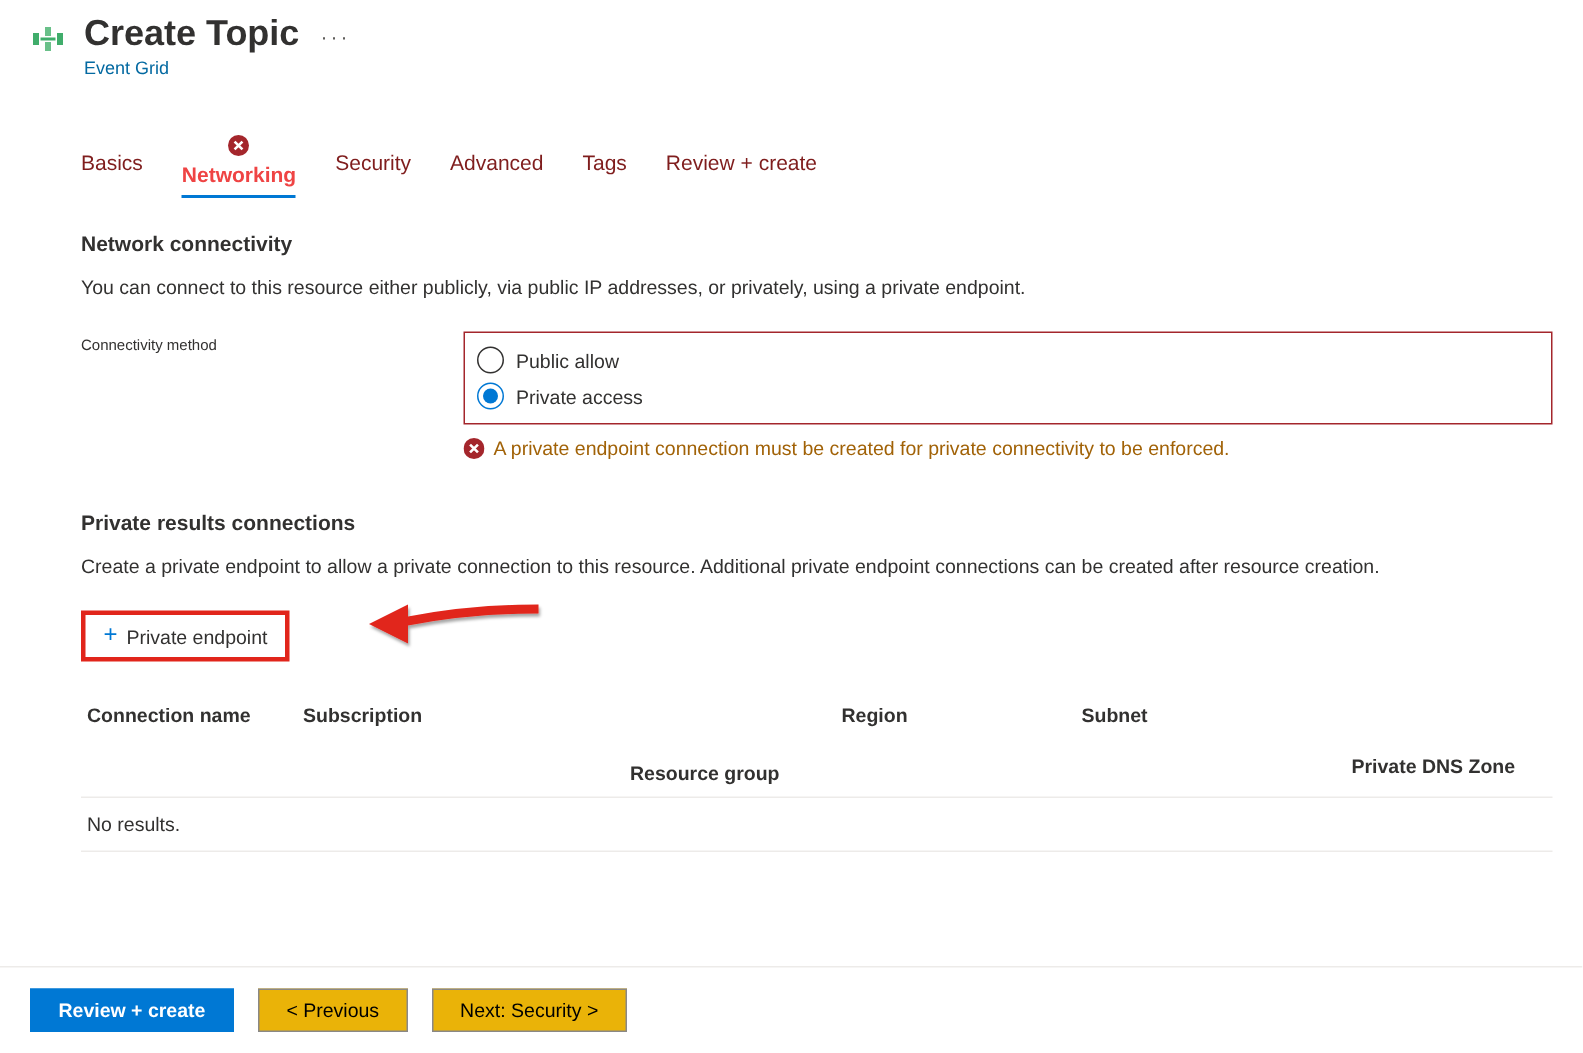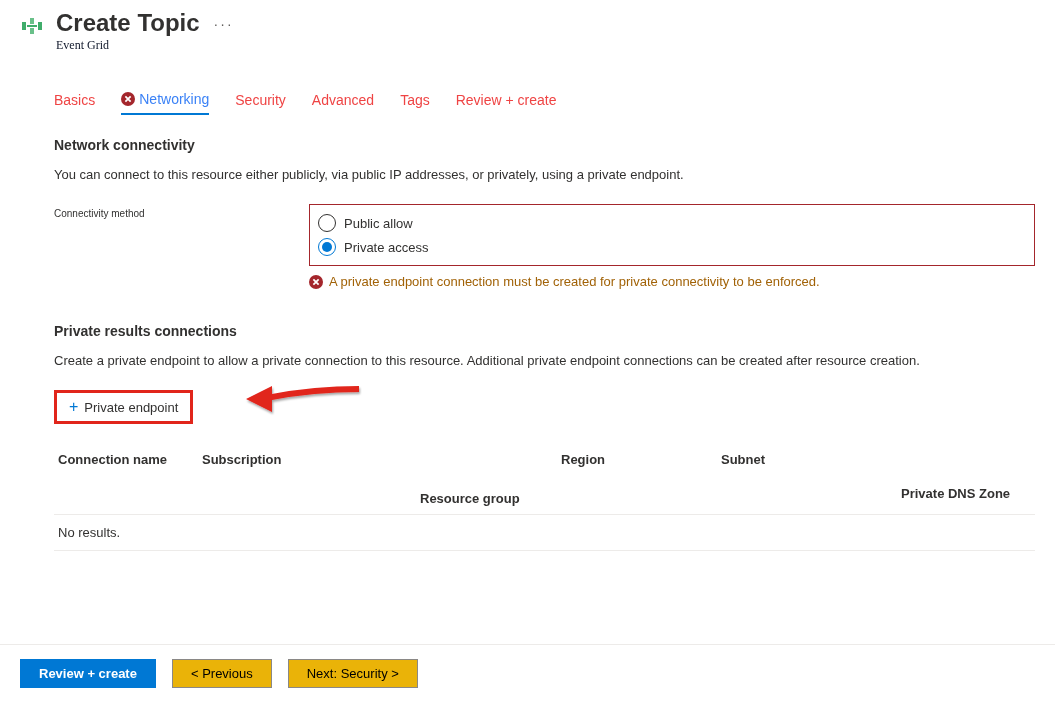--- a/index.html
+++ b/index.html
@@ -25,51 +25,51 @@
     flex-shrink: 0;
   }
   h1.page-title {
     font-size: 24px;
     font-weight: 600;
     margin: 0;
     line-height: 30px;
   }
   .page-subtitle {
     font-size: 12px;
-    color: #0f172a;
+    color: #0369a1;
     margin-top: 0;
-    font-family: Liberation Serif, serif;
   }
   .more-btn {
     margin-left: 14px;
     font-size: 14px;
     color: #605e5c;
     letter-spacing: 2px;
     padding-top: 8px;
   }
 
   .tabs {
     display: flex;
     gap: 26px;
     padding: 38px 0 0 54px;
     border-bottom: none;
     font-size: 14px;
   }
   .tab {
     padding: 0 0 6px 0;
     cursor: pointer;
+    color: #7f1d1d;
+    display: flex;
+    align-items: center;
+    gap: 4px;
+  }
+  .tab.active {
     color: #ef4444;
-    display: flex;
-    align-items: center;
-    gap: 4px;
-  }
-  .tab.active {
-    color: #3b82f6;
-    font-weight: 400;
+    font-weight: 700;
     border-bottom: 2px solid #0078d4;
+    flex-direction: column;
   }
   .tab-err-icon { width:14px; height:14px; }
 
   .content {
     padding: 22px 20px 0 54px;
   }
   .section-title {
     font-weight: 600;
     font-size: 14px;
     margin: 0 0 14px 0;

